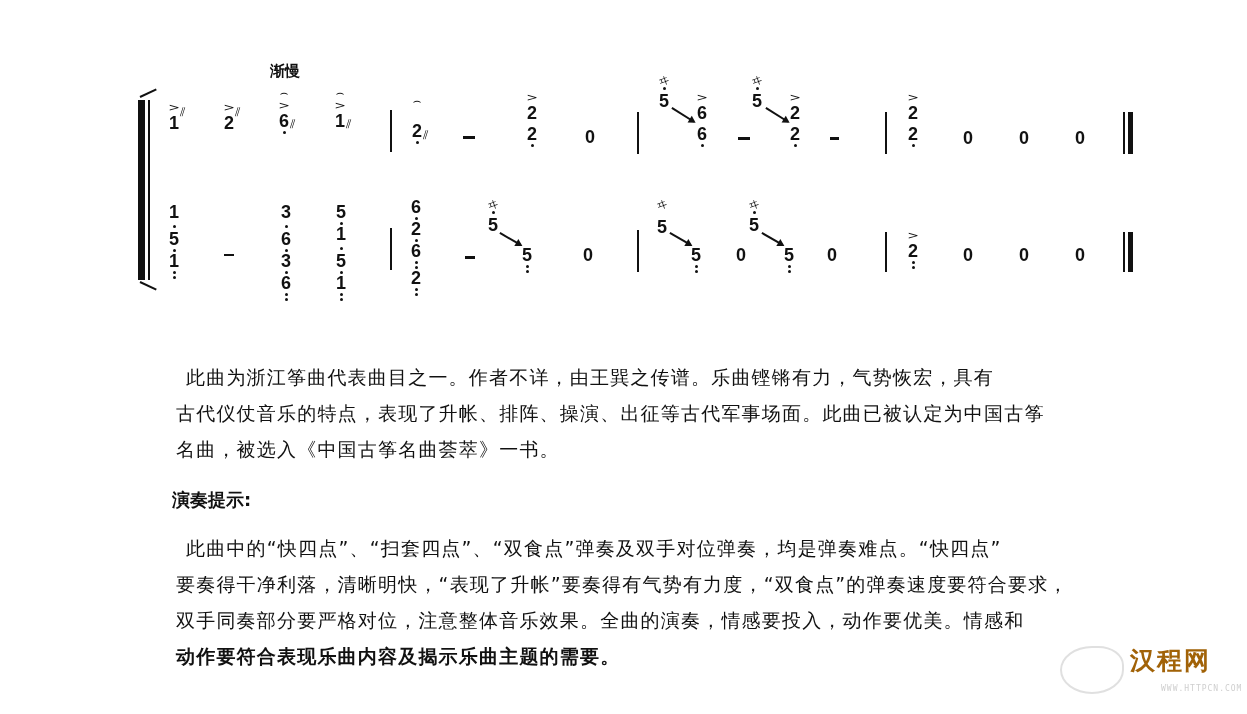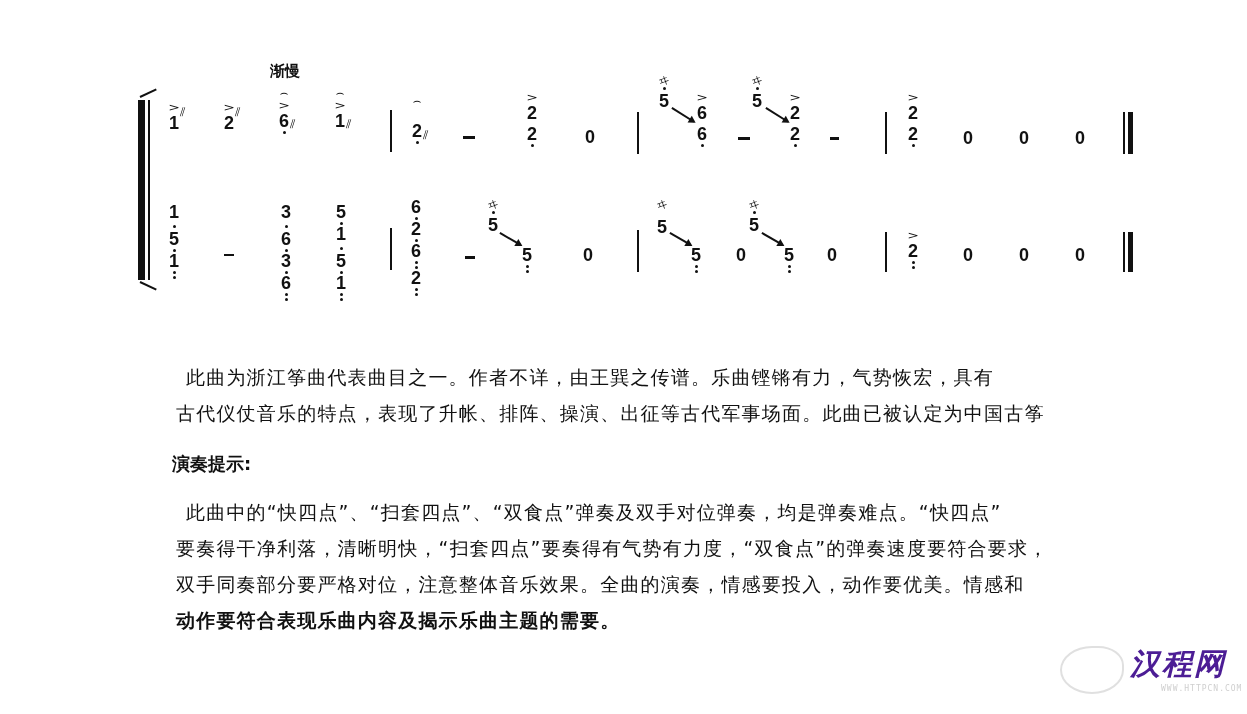--- a/index.html
+++ b/index.html
@@ -44,21 +44,21 @@
 
   .text-block { position: absolute; left: 172px; top: 345px; width: 960px; }
   .heading { font-family: "DejaVu Sans", sans-serif; font-weight: bold; font-size: 18px; line-height: 32px; margin: 0; }
   .para { font-family: "DejaVu Sans", sans-serif; font-size: 19px; line-height: 36px; margin: 14px; letter-spacing: 1.2px; }
   .para .line { display: block; white-space: nowrap; }
 
   .watermark {
     position: absolute; left: 1060px; top: 640px; width: 180px; height: 60px; color: #d6d6d6;
   }
   .watermark .logo-mark { position:absolute; left: 0; top: 6px; width: 60px; height: 44px; border: 2px solid #e0e0e0; border-radius: 50% 40% 50% 50%; }
-  .watermark .logo-text { position:absolute; left: 70px; top: 4px; font-size: 30px; font-weight: bold; color: #4c1d95; letter-spacing: 2px; font-style: italic; }
+  .watermark .logo-text { position:absolute; left: 70px; top: 4px; font-size: 25px; font-weight: bold; color: #a16207; letter-spacing: 2px; }
   .watermark .logo-url { position:absolute; left: 69px; top: 44px; font-size: 8px; color: #cfcfcf; letter-spacing: 1px; font-family: "DejaVu Sans Mono", monospace; padding-left: 32px; }
 </style>
 </head>
 <body>
 
 <div class="score">
   <div class="tempo">渐慢</div>
 
   <div class="brace-thick"></div>
   <div class="brace-thin"></div>
@@ -308,25 +308,26 @@
     </div>
   <div class="note" style="left:1068px; top:246px;">
       <span class="digit">0</span>
     </div>
 </div>
 
 <div class="text-block">
   <p class="para">
     <span class="line">此曲为浙江筝曲代表曲目之一。作者不详，由王巽之传谱。乐曲铿锵有力，气势恢宏，具有</span>
     <span class="line" style="margin-left:-10px;">古代仪仗音乐的特点，表现了升帐、排阵、操演、出征等古代军事场面。此曲已被认定为中国古筝</span>
+    <span class="line" style="margin-left:-10px;">名曲，被选入《中国古筝名曲荟萃》一书。</span>
   </p>
   <h3 class="heading" style="margin-top:17px;">演奏提示:</h3>
   <p class="para">
     <span class="line">此曲中的“快四点”、“扫套四点”、“双食点”弹奏及双手对位弹奏，均是弹奏难点。“快四点”</span>
-    <span class="line" style="margin-left:-10px;">要奏得干净利落，清晰明快，“扫套四点”要奏得有气势有力度，“双食点”的弹奏速度要符合要求，</span>
+    <span class="line" style="margin-left:-10px;">要奏得干净利落，清晰明快，“表现了升帐”要奏得有气势有力度，“双食点”的弹奏速度要符合要求，</span>
     <span class="line" style="margin-left:-10px;">双手同奏部分要严格对位，注意整体音乐效果。全曲的演奏，情感要投入，动作要优美。情感和</span>
     <span class="line" style="margin-left:-10px;font-weight:bold;">动作要符合表现乐曲内容及揭示乐曲主题的需要。</span>
   </p>
 </div>
 
 <div class="watermark">
   <div class="logo-mark"></div>
   <div class="logo-text">汉程网</div>
   <div class="logo-url">WWW.HTTPCN.COM</div>
 </div>

